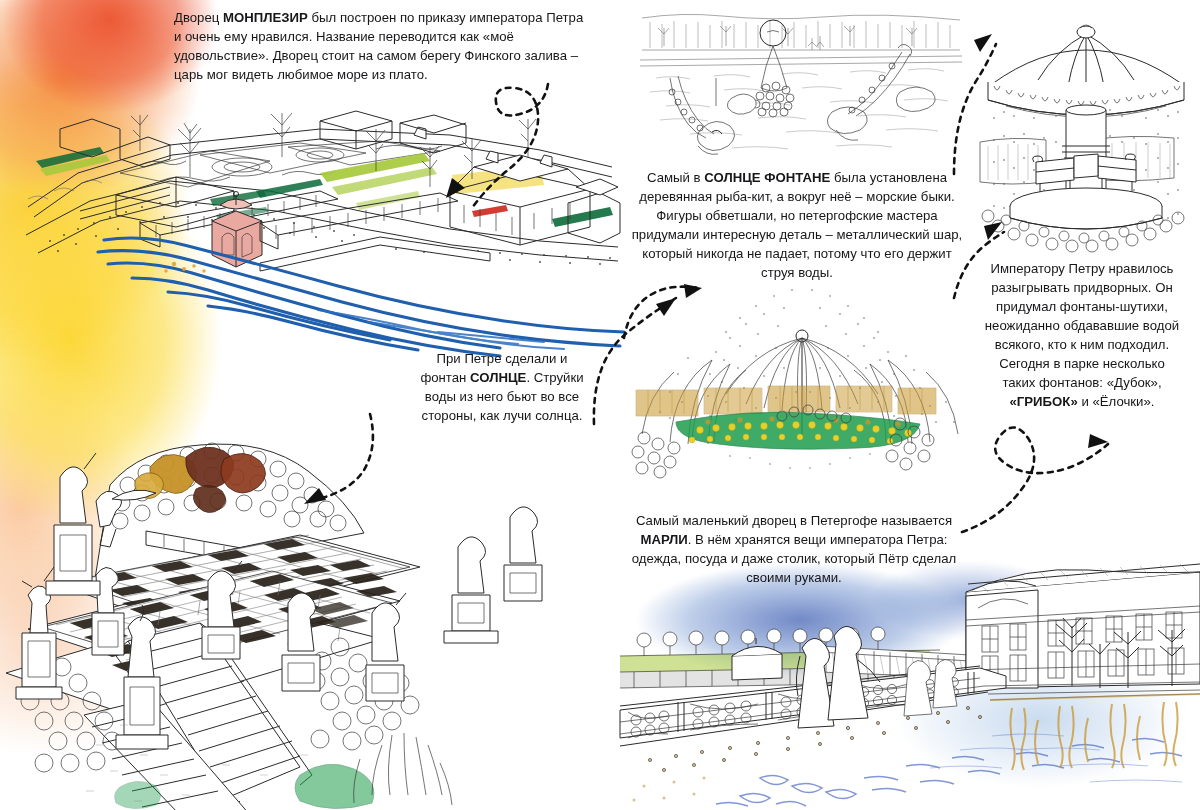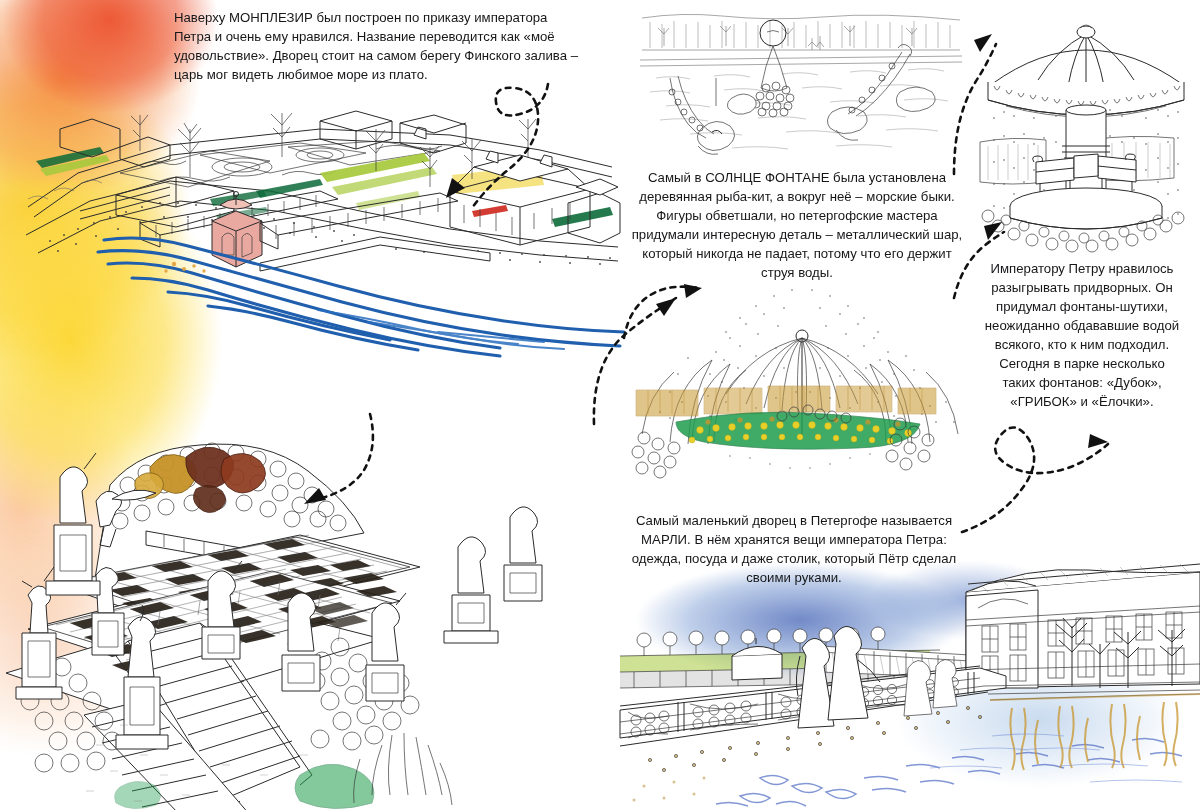--- a/index.html
+++ b/index.html
@@ -44,21 +44,21 @@
   }
   #wash-pool{
     left:900px;top:640px;width:310px;height:175px;
     background:
       radial-gradient(ellipse 170px 80px at 140px 80px, rgba(120,165,215,.40) 0%, rgba(140,180,225,.15) 60%, rgba(150,190,230,0) 85%);
     filter:blur(1.6px);
   }
 
   
   .txt{position:absolute;font-size:13.2px;line-height:1.44;color:#17171a;}
-  .txt b{font-weight:normal;}
+  .txt b{font-weight:bold;}
   .c{text-align:center;}
   .l{text-align:left;}
 
   #text-monplaisir{left:174px;top:8px;width:412px;}
   #text-chess{left:118px;top:327px;width:300px;}
   #text-sun{left:418px;top:349px;width:168px;}
   #text-whale{left:628px;top:168px;width:338px;}
   #text-joke{left:984px;top:259px;width:196px;}
   #text-marli{left:624px;top:511px;width:340px;}
 
@@ -1539,18 +1539,19 @@
   <svg class="art" id="arrow-mushroom" style="left:946px;top:212px;" width="70" height="90" viewBox="0 0 70 90">
     <path class="dash" d="M8 86 q8 -34 30 -52 q10 -8 20 -14"></path>
     <path class="arrowhead" d="M56 10 l-18 4 l4 14 Z"></path>
   </svg>
 
   <svg class="art" id="arrow-marli" style="left:960px;top:418px;" width="150" height="120" viewBox="0 0 150 120">
     <path class="dash" d="M2 114 q40 -14 62 -46 q18 -26 4 -48 q-14 -20 -28 -2 q-12 16 6 28 q24 16 62 4 q22 -8 40 -24"></path>
     <path class="arrowhead" d="M148 24 l-18 -8 l-2 14 Z"></path>
   </svg>
 
-  <div class="txt l" id="text-monplaisir"><span>Наверху </span><b>МОНПЛЕЗИР</b><span> был построен по приказу императора Петра и очень ему нравился. Название переводится как «моё удовольствие». Дворец стоит на самом берегу Финского залива – царь мог видеть любимое море из плато.</span></div>
+  <div class="txt l" id="text-monplaisir"><span>Дворец </span><b>МОНПЛЕЗИР</b><span> был построен по приказу императора Петра и очень ему нравился. Название переводится как «моё удовольствие». Дворец стоит на самом берегу Финского залива – царь мог видеть любимое море из плато.</span></div>
+  <div class="txt c" id="text-sun"><span>При Петре сделали и фонтан </span><b>СОЛНЦЕ</b><span>. Струйки воды из него бьют во все стороны, как лучи солнца.</span></div>
   <div class="txt c" id="text-whale"><span>Самый в </span><b>СОЛНЦЕ ФОНТАНЕ</b><span> была установлена деревянная рыба-кит, а вокруг неё – морские быки. Фигуры обветшали, но петергофские мастера придумали интересную деталь – металлический шар, который никогда не падает, потому что его держит струя воды.</span></div>
   <div class="txt c" id="text-joke"><span>Императору Петру нравилось разыгрывать придворных. Он придумал фонтаны-шутихи, неожиданно обдававшие водой всякого, кто к ним подходил. Сегодня в парке несколько таких фонтанов: «Дубок», </span><b>«ГРИБОК»</b><span> и «Ёлочки».</span></div>
   <div class="txt c" id="text-marli"><span>Самый маленький дворец в Петергофе называется </span><b>МАРЛИ</b><span>. В нём хранятся вещи императора Петра: одежда, посуда и даже столик, который Пётр сделал своими руками.</span></div>
 
 </div>
 
 </body></html>

